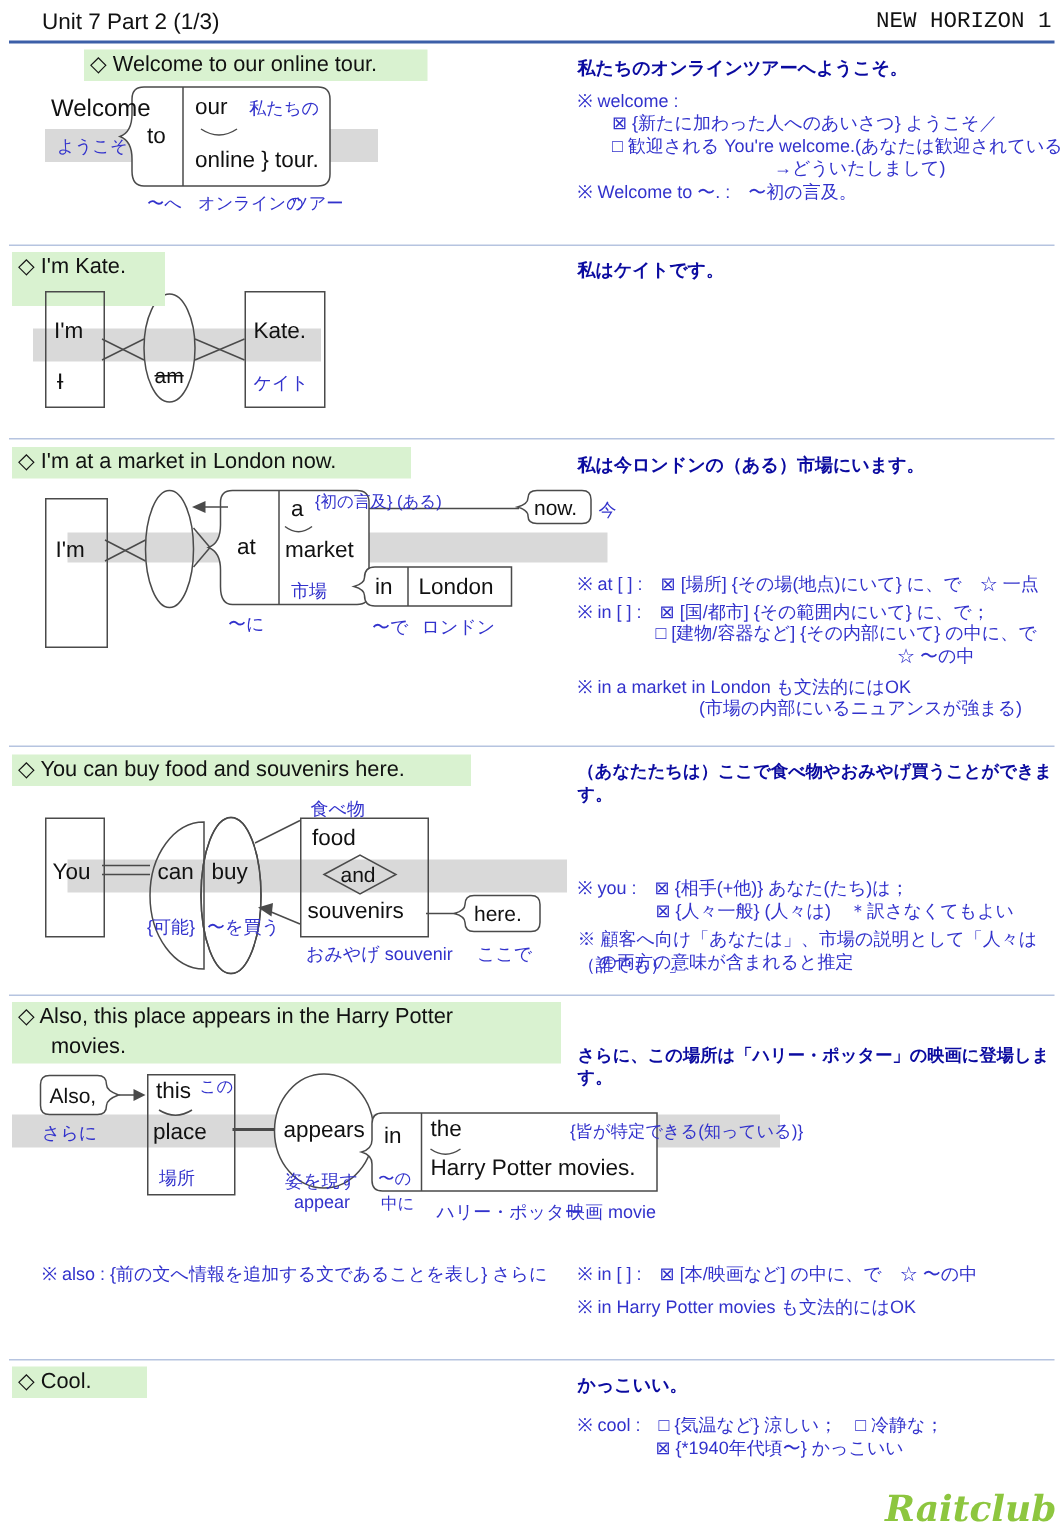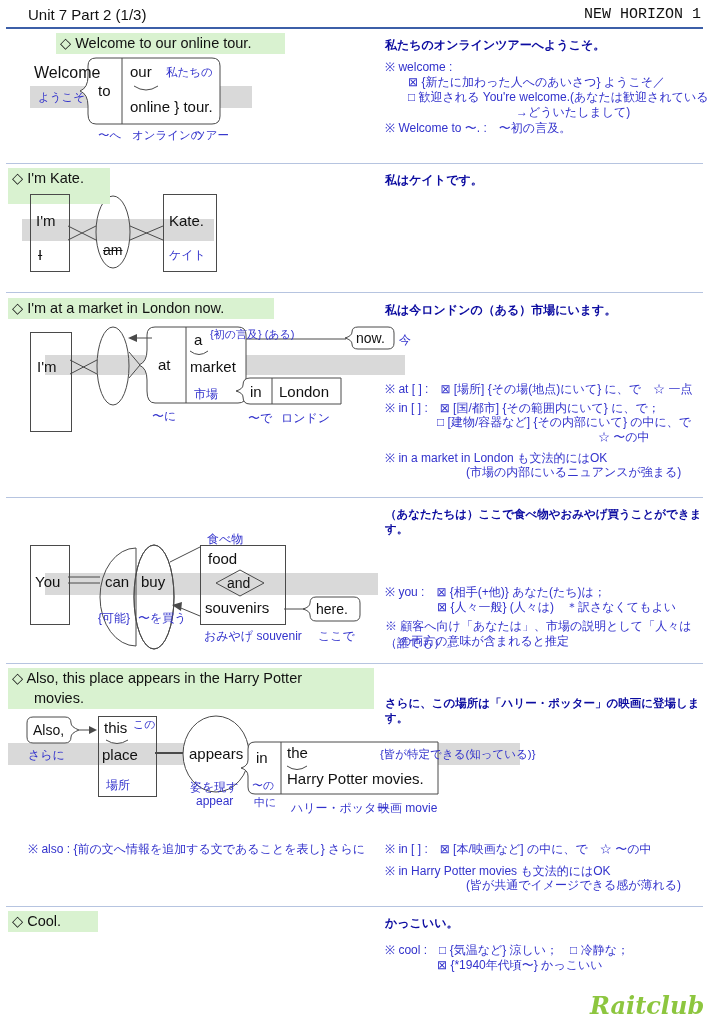--- a/index.html
+++ b/index.html
@@ -142,20 +142,21 @@
 
   <div class="note" style="left:385px;top:380px;">※ at [ ] :　⊠ [場所] {その場(地点)にいて} に、で　☆ 一点</div>
   <div class="note" style="left:385px;top:399px;">※ in [ ] :　⊠ [国/都市] {その範囲内にいて} に、で；</div>
   <div class="note" style="left:437px;top:414px;">□ [建物/容器など] {その内部にいて} の中に、で</div>
   <div class="note" style="left:598px;top:429px;">☆ 〜の中</div>
   <div class="note" style="left:385px;top:449px;">※ in a market in London も文法的にはOK</div>
   <div class="note" style="left:466px;top:464px;">(市場の内部にいるニュアンスが強まる)</div>
 
   <div class="divider" style="top:497px;"></div>
 
+  <div class="band" style="left:8px;top:503px;width:302px;height:21px;"><span>◇</span> <span>You can buy food and souvenirs here.</span></div>
   <div class="jp-head" style="left:385px;top:507px;font-size:11.5px;">（あなたたちは）ここで食べ物やおみやげ買うことができます。</div>
 
   <div class="bx" style="left:30px;top:545px;width:38px;height:78px;"></div>
   <div class="en" style="left:35px;top:573px;">You</div>
   <div class="en" style="left:105px;top:573px;">can</div>
   <div class="en" style="left:141px;top:573px;">buy</div>
   <div class="bx" style="left:200px;top:545px;width:84px;height:78px;"></div>
   <div class="en" style="left:208px;top:550px;">food</div>
   <div class="en" style="left:227px;top:575px;font-size:14px;">and</div>
   <div class="en" style="left:205px;top:599px;">souvenirs</div>
@@ -194,21 +195,20 @@
   <div class="jp-s" style="left:254px;top:795px;font-size:11px;">中に</div>
   <div class="en" style="left:287px;top:744px;">the</div>
   <div class="jp-s" style="left:380px;top:747px;">{皆が特定できる(知っている)}</div>
   <div class="en" style="left:287px;top:770px;">Harry Potter movies.</div>
   <div class="jp-s" style="left:291px;top:800px;font-size:12px;">ハリー・ポッター</div>
   <div class="jp-s" style="left:378px;top:800px;font-size:12px;">映画 movie</div>
 
   <div class="note" style="left:28px;top:840px;">※ also : {前の文へ情報を追加する文であることを表し} さらに</div>
   <div class="note" style="left:385px;top:862px;">※ in Harry Potter movies も文法的にはOK</div>
   <div class="note" style="left:385px;top:840px;">※ in [ ] :　⊠ [本/映画など] の中に、で　☆ 〜の中</div>
-  <div class="note" style="left:466px;top:877px;">(皆が共通でイメージできる感が薄れる)</div>
 
   <div class="divider" style="top:906px;"></div>
 
   <div class="band" style="left:8px;top:911px;width:86px;height:21px;"><span>◇</span> <span>Cool.</span></div>
   <div class="jp-head" style="left:385px;top:915px;">かっこいい。</div>
   <div class="note" style="left:385px;top:941px;">※ cool :　□ {気温など} 涼しい；　□ 冷静な；</div>
   <div class="note" style="left:437px;top:957px;">⊠ {*1940年代頃〜} かっこいい</div>
 
   <div class="logo" style="left:590px;top:991px;">Raitclub</div>
 </div>

